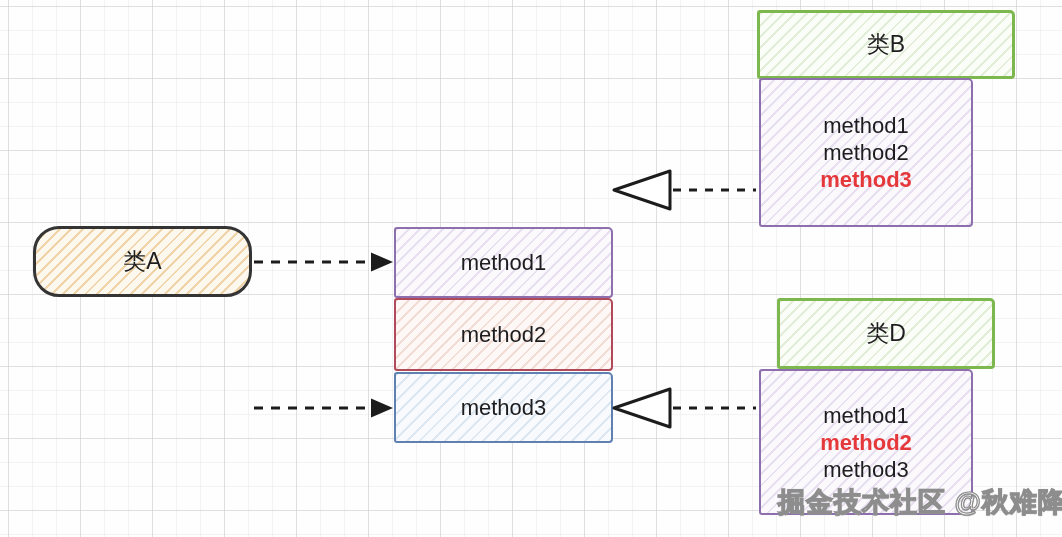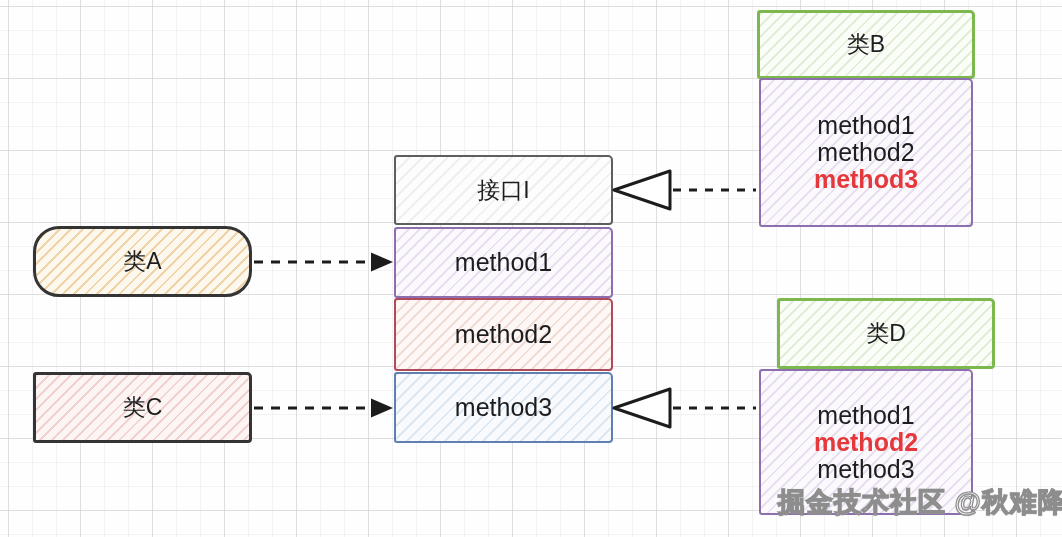--- a/index.html
+++ b/index.html
@@ -16,21 +16,21 @@
       linear-gradient(to bottom, rgba(228,228,233,0.40) 1px, transparent 1px);
     background-size:72px 72px,72px 72px,24px 24px,24px 24px;
     background-position:8px 6px,8px 6px,8px 6px,8px 6px;
   }
   .box{
     position:absolute;box-sizing:border-box;
     display:flex;align-items:center;justify-content:center;
     color:#1d1d1f;
   }
   .title{font-size:23px;}
-  .mtext{font-size:25px;}
+  .mtext{font-size:22px;}
   
   .box{border-radius:3px 5px 4px 3px;}
 
   
   .f-yellow{background:repeating-linear-gradient(135deg,#f0d3a8 0,#f0d3a8 2px,#fdf8ee 2px,#fdf8ee 8px);border-radius:26px;}
   .f-pink  {background:repeating-linear-gradient(135deg,#f0d2d0 0,#f0d2d0 2px,#fcf5f4 2px,#fcf5f4 8px);}
   .f-green {background:repeating-linear-gradient(135deg,#e3eed9 0,#e3eed9 2px,#fbfdf8 2px,#fbfdf8 8px);}
   .f-purple{background:repeating-linear-gradient(135deg,#e8dff0 0,#e8dff0 2px,#fbf9fc 2px,#fbf9fc 8px);}
   .f-gray  {background:repeating-linear-gradient(135deg,#efefef 0,#efefef 2px,#fdfdfd 2px,#fdfdfd 9px);}
   .f-red   {background:repeating-linear-gradient(135deg,#f2ddd6 0,#f2ddd6 2px,#fdf7f5 2px,#fdf7f5 8px);}
@@ -60,41 +60,35 @@
 </style>
 </head>
 <body>
 
 <div id="canvas">
 
   <div class="box f-yellow b-dark title" style="left:33px;top:226px;width:219px;height:71px;">
     <span>类A</span>
   </div>
 
-  <div class="box f-pink b-dark title" style="left:33px;top:372px;width:219px;height:71px;">
-    <span>类C</span>
-  </div>
 
-  <div class="box f-gray b-gray title" style="left:394px;top:155px;width:219px;height:70px;">
-    <span>接口I</span>
-  </div>
 
   <div class="box f-purple b-purple mtext" style="left:394px;top:227px;width:219px;height:71px;">
     <span>method1</span>
   </div>
 
   <div class="box f-red b-red mtext" style="left:394px;top:298px;width:219px;height:73px;">
     <span>method2</span>
   </div>
 
   <div class="box f-blue b-blue mtext" style="left:394px;top:372px;width:219px;height:71px;">
     <span>method3</span>
   </div>
 
-  <div class="box f-green b-green title" style="left:757px;top:10px;width:218px;height:69px;">
+  <div class="box f-green b-green title" style="left:757px;top:10px;width:258px;height:69px;">
     <span>类B</span>
   </div>
   <div class="box f-purple b-purple mtext methods-body" style="left:759px;top:78px;width:214px;height:149px;">
     <div>method1</div>
     <div>method2</div>
     <div class="red-method">method3</div>
   </div>
 
   <div class="box f-green b-green title" style="left:757px;top:298px;width:218px;height:71px;margin-left:20px;">
     <span>类D</span>

